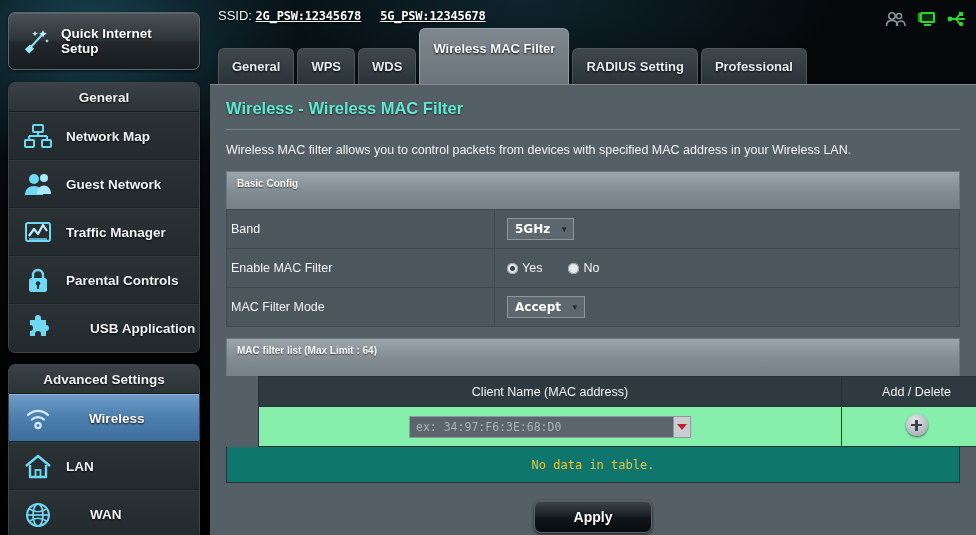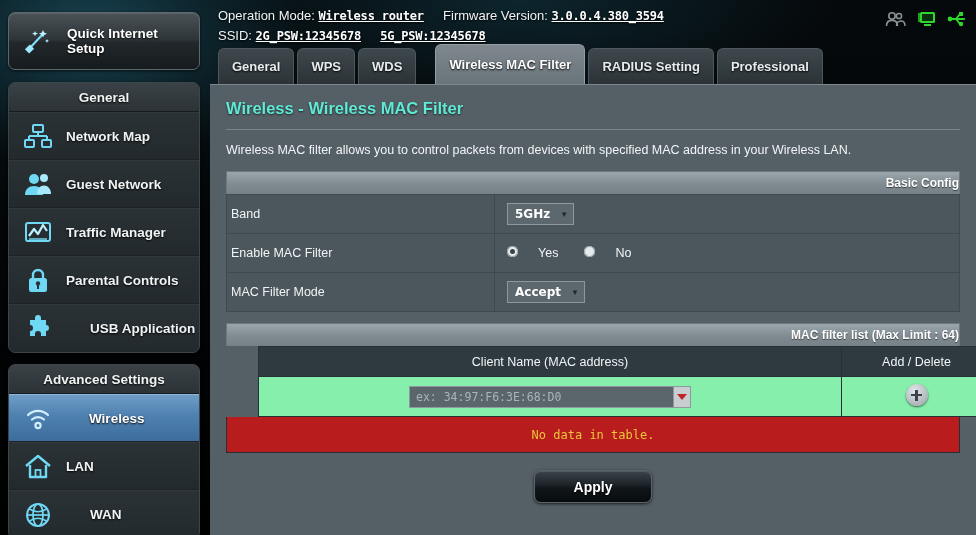--- a/index.html
+++ b/index.html
@@ -46,21 +46,21 @@
     align-items: center;
     padding-left: 12px;
     cursor: pointer;
   }
   .qis .label {
     font-weight: bold;
     font-size: 13.5px;
     line-height: 15px;
     color: #fff;
     text-shadow: 0 1px 2px #000;
-    margin-left: 16px;
+    margin-left: 10px;
     width: 110px;
   }
 
   .group {
     border-radius: 7px;
     background: #272d31;
     border: 1px solid #3c454a;
     overflow: hidden;
     margin-bottom: 11px;
     box-shadow: 0 1px 3px rgba(0,0,0,0.6);
@@ -156,23 +156,22 @@
     border-radius: 6px 6px 0 0;
     border: 1px solid #4d575c;
     border-bottom: none;
     cursor: pointer;
     white-space: nowrap;
   }
   .tab.active {
     background: linear-gradient(180deg, #7d878d 0%, #6a757b 100%);
     color: #ffffff;
     border-color: #939da2;
-    height: 40px;
+    height: 56px;
     line-height: 40px;
-    margin-left: 16px;
   }
 
   
   #content {
     position: absolute;
     left: 210px; top: 84px;
     width: 766px;
     height: 451px;
     background: #555f66;
     border-top: 1px solid #7d878d;
@@ -188,31 +187,30 @@
     border-bottom: 1px solid #78848a;
     margin-bottom: 13px;
   }
   .page-desc {
     font-size: 12.5px;
     color: #f2f5f6;
     margin-bottom: 14px;
   }
 
   .sec-head {
-    height: 23px;
+    height: 38px;
     line-height: 23px;
     padding-left: 10px;
-    font-size: 12px;
+    font-size: 10px;
     font-weight: bold;
     color: #ffffff;
     text-shadow: 0 1px 1px rgba(0,0,0,0.55);
     background: linear-gradient(180deg, #9ba6ac 0%, #818c92 55%, #768187 100%);
     border: 1px solid #6d787e;
     border-bottom: none;
-    text-align: right;
   }
 
   table.form { width: 100%; border-collapse: collapse; }
   table.form tr { height: 39px; }
   table.form td {
     border: 1px solid #3f4a50;
     background: #4c575d;
     font-size: 12.5px;
     color: #f1f4f5;
   }
@@ -229,21 +227,21 @@
     border: 1px solid #8d979c;
     color: #ffffff;
     font-size: 12px;
     font-weight: bold;
     cursor: pointer;
   }
   .sel .cap { font-family: "DejaVu Sans", sans-serif; }
   .sel .arw { font-size: 8px; margin-left: 10px; color: #1e2629; }
 
   .radios { display: flex; align-items: center; gap: 7px; }
-  .radio-wrap { display: flex; gap: 20px; cursor: pointer; }
+  .radio-wrap { display: flex; align-items: center; gap: 4px; cursor: pointer; }
   .rdo {
     width: 11px; height: 11px; border-radius: 50%;
     background: #e7ebed;
     box-shadow: inset 0 0 0 1px #9aa3a8;
     display: block;
     position: relative;
   }
   .rdo.on::after {
     content: "";
     position: absolute;
@@ -320,21 +318,21 @@
     position: absolute;
     background: #3a4349;
   }
   .add-btn::before { width: 11px; height: 2.6px; }
   .add-btn::after { width: 2.6px; height: 11px; }
 
   .nodata {
     height: 36px;
     line-height: 36px;
     text-align: center;
-    background: #b91c1c;
+    background: #0f766e;
     border: 1px solid #263036;
     border-top: none;
     color: #ebc53c;
     font-family: "DejaVu Sans Mono", monospace;
     font-size: 12px;
   }
 
   .apply-row { margin-top: 17px; text-align: center; }
   .apply-btn {
     display: inline-block;
@@ -476,27 +474,20 @@
             <path d="M6.5 9 a16 16 0 0 0 17 0" fill="none" stroke="#6fd8f5" stroke-width="1.5"></path>
             <path d="M6.5 21 a16 16 0 0 1 17 0" fill="none" stroke="#6fd8f5" stroke-width="1.5"></path>
           </svg>
         </span>
         <span class="txt">WAN</span>
       </div>
     </div>
   </div>
 
   <div id="header">
-    <div class="hline">
-      <span class="k">Operation Mode:</span>
-      <span class="v">Wireless router</span>
-      <span class="hsp"></span>
-      <span class="k">Firmware Version:</span>
-      <span class="v">3.0.0.4.380_3594</span>
-    </div>
     <div class="hline">
       <span class="k">SSID:</span>
       <span class="v">2G_PSW:12345678</span>
       <span class="hsp"></span>
       <span class="v">5G_PSW:12345678</span>
     </div>
 
     <div id="header-icons">
       <span class="hi">
         <svg viewBox="0 0 22 22" width="22" height="22">

